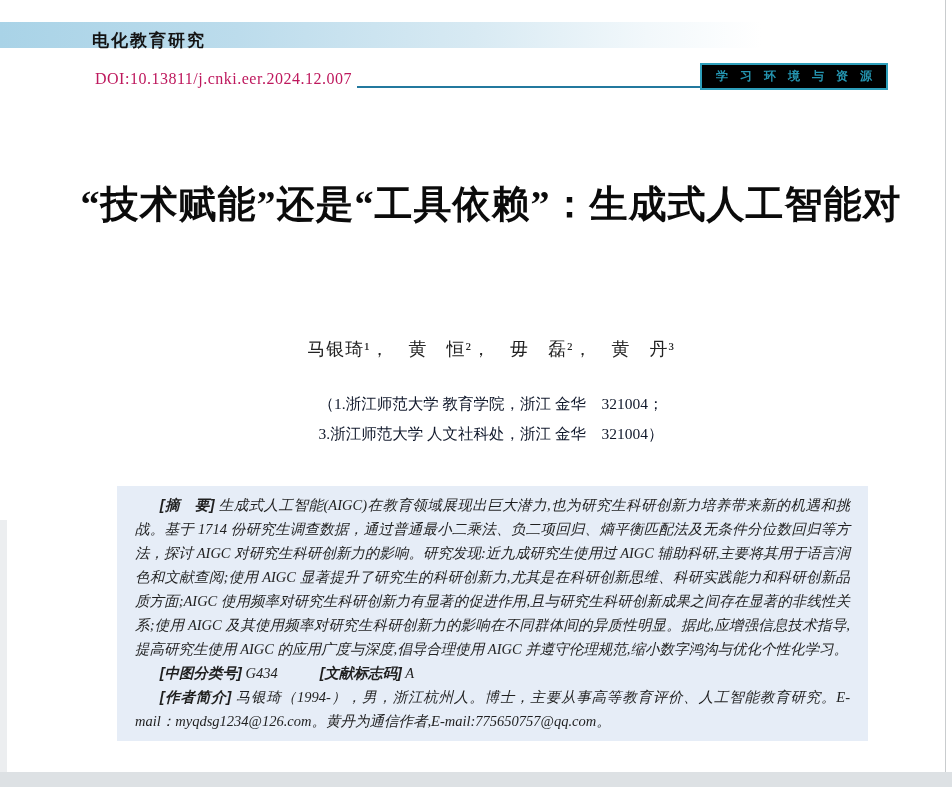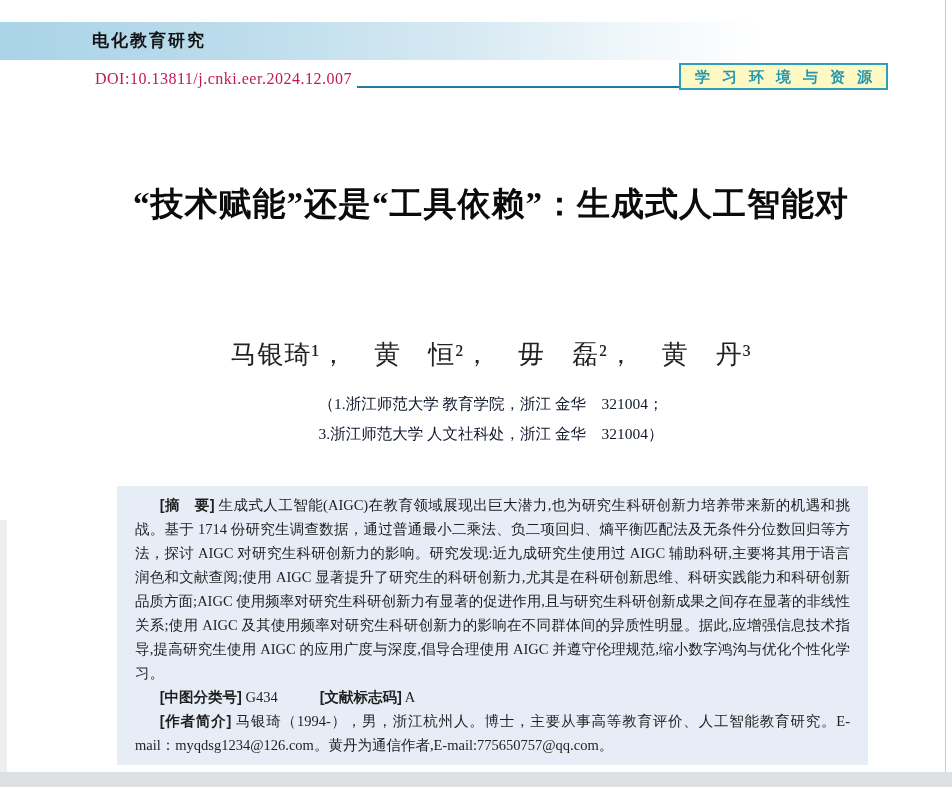--- a/index.html
+++ b/index.html
@@ -9,53 +9,53 @@
     font-family:"Liberation Serif","DejaVu Serif",serif;
     color:#1c1c1c;
   }
   
   .edge-bottom{position:absolute;left:0;right:0;bottom:0;height:15px;background:#dde1e4;}
   .edge-left{position:absolute;left:0;top:520px;bottom:14px;width:7px;background:#eceef0;}
   .edge-right-line{position:absolute;top:0;bottom:14px;left:945px;width:1px;background:#c9ccce;}
 
   
   .band{
-    position:absolute;top:22px;left:0;right:0;height:38px;
+    position:absolute;top:22px;left:0;right:0;height:26px;
     background:linear-gradient(to right,#a9d3e7 0%,#bcdcec 25%,#d8eaf3 50%,#f2f8fb 68%,#ffffff 80%);
   }
   .journal-name{
     position:absolute;left:92px;top:0;line-height:38px;
     font-family:"Liberation Sans","DejaVu Sans",sans-serif;
     font-weight:700;font-size:17px;letter-spacing:2px;color:#141414;
   }
 
   
   .doi-row{position:absolute;top:61px;left:95px;right:64px;height:29px;display:flex;align-items:flex-end;}
   .doi-text{font-size:16px;color:#be185d;letter-spacing:0.5px;line-height:22px;white-space:nowrap;}
   .doi-rule{flex:1;border-bottom:2px solid #23799e;margin:0 0 2px 5px;}
   .column-box{
-    border:2px solid #2e9fbb;color:#2596b2;background:#fef9c3;
+    border:2px solid #2e9fbb;color:#2596b2;background:#000000;
     font-family:"Liberation Sans","DejaVu Sans",sans-serif;
-    font-weight:700;font-size:15px;line-height:23px;height:23px;
+    font-weight:700;font-size:12px;line-height:23px;height:23px;
     letter-spacing:12px;padding:0 2px 0 14px;white-space:nowrap;
   }
 
   
   .centered{position:absolute;left:30px;right:0;text-align:center;}
-  .title{top:178px;font-size:33px;font-weight:700;line-height:53px;color:#0b0b0b;letter-spacing:1px;}
-  .authors{top:337px;font-size:26px;color:#222;letter-spacing:1px;}
+  .title{top:178px;font-size:38px;font-weight:700;line-height:53px;color:#0b0b0b;letter-spacing:1px;}
+  .authors{top:337px;font-size:18px;color:#222;letter-spacing:1px;}
   .affils{top:389px;font-size:15.5px;line-height:30px;color:#0f172a;}
 
   
   .abstract-box{
     position:absolute;top:486px;left:117px;width:751px;box-sizing:border-box;
     background:#e6edf7;padding:7px 18px 8px 18px;
     font-size:14.5px;line-height:24px;text-align:justify;color:#1f1f1f;
   }
-  .abstract-box p{margin:0;text-indent:1.7em;}
+  .abstract-box p{margin:0;text-indent:1.7em;font-style:italic;}
   .lbl{font-family:"Liberation Sans","DejaVu Sans",sans-serif;font-weight:700;}
   .pair-gap{display:inline-block;width:42px;}
 </style>
 </head>
 <body>
 
 <div>
 
   <div class="band">
     <span class="journal-name">电化教育研究</span>

